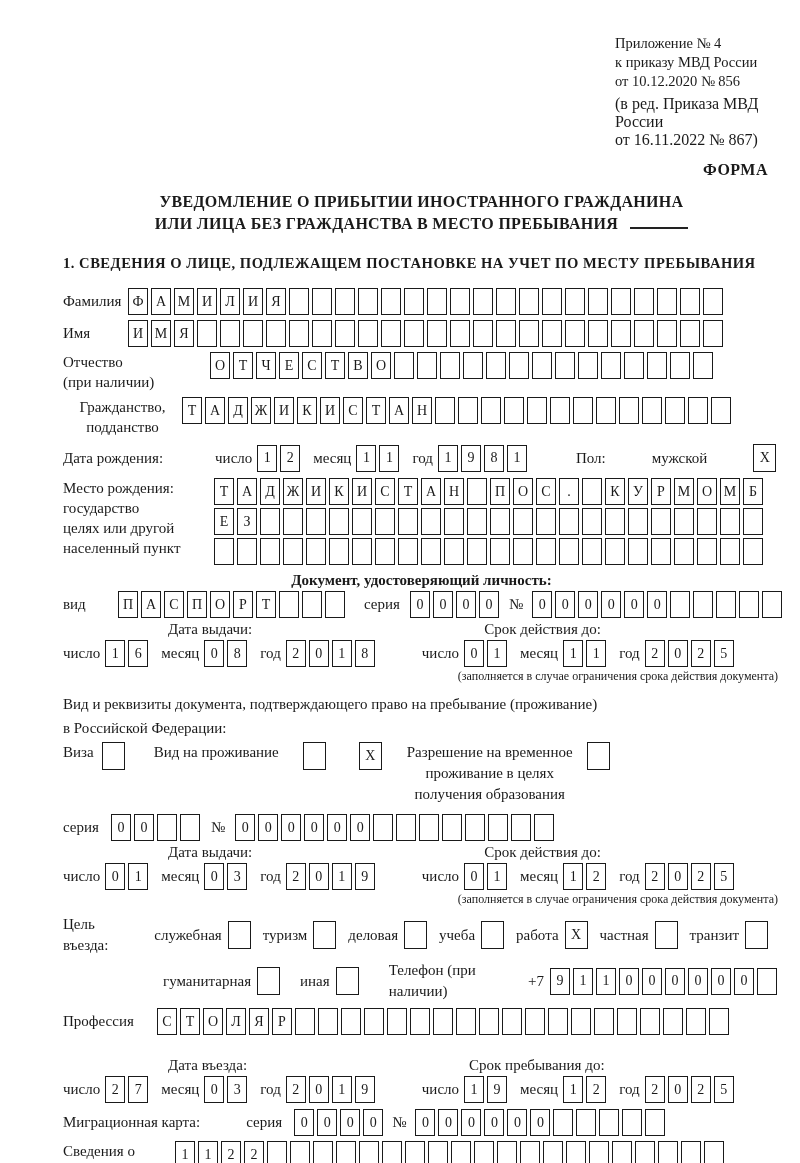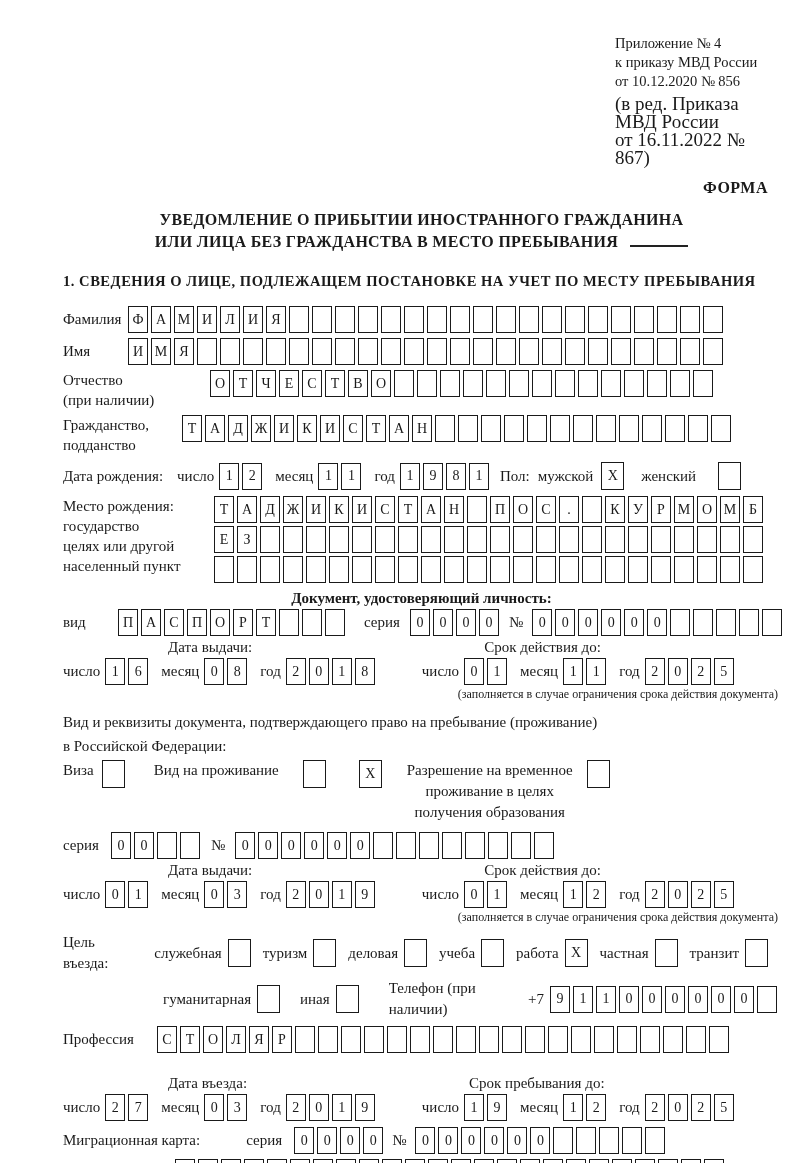--- a/index.html
+++ b/index.html
@@ -1,34 +1,34 @@
 <!DOCTYPE html>
 <html><head>
 <meta charset="utf-8">
 <style>
   html,body{margin:0;padding:0;background:#fff;}
   .page{width:800px;height:1163px;box-sizing:border-box;background:#fff;color:#1a1a1a;
         font-family:"Liberation Serif","DejaVu Serif",serif;font-size:15px;
         padding:34px 20px 8px 63px;overflow:hidden;position:relative;}
   .hdr{margin-left:552px;font-size:14.5px;line-height:19px;}
-  .hdr-amend{font-size:19px;line-height:18px;margin-top:4px;}
+  .hdr-amend{font-size:16px;line-height:18px;margin-top:4px;}
   .form-label{text-align:right;font-weight:bold;font-size:16px;margin:12px 12px 0 0;letter-spacing:.5px;}
   .title{text-align:center;font-weight:bold;font-size:16px;line-height:22px;margin-top:12px;letter-spacing:.3px;}
   .blank-line{display:inline-block;width:58px;border-bottom:2px solid #222;margin-left:12px;}
   .sec{font-weight:bold;font-size:14.6px;margin-top:20px;letter-spacing:.5px;}
   .row{display:flex;align-items:center;margin-top:5px;}
   .row.top{align-items:flex-start;}
   .lbl{flex:none;}
   .lbl2{line-height:20px;flex:none;}
   .boxes{display:inline-flex;flex:none;}
   .cell{display:inline-flex;align-items:center;justify-content:center;flex:none;
         width:18px;height:25px;border:1.5px solid #1a1a1a;margin-right:3px;
         font-size:14px;background:#fff;}
   .cbx .cell{width:21px;height:26px;}
-  .w65{width:65px;} .w147{width:147px;} .w119{width:119px;} .w137{width:137px;}
+  .w65{width:65px;} .w147{width:147px;} .w119{width:119px;text-align:center;} .w137{width:137px;}
   .w55{width:55px;} .w94{width:94px;}
   .mrow{margin-bottom:3px;}
   .center-b{text-align:center;font-weight:bold;margin-top:3px;}
   .dhead{display:flex;margin-top:3px;}
   .dhead .h1{margin-left:105px;}
   .dhead .h2{margin-left:232px;}
   .dhead2 .h2{margin-left:222px;}
   .dgrp{display:flex;align-items:center;}
   .dgrp .lbl{margin-right:5px;}
   .dgrp .mid{margin-left:10px;margin-right:5px;}
@@ -192,21 +192,21 @@
         <span class="cell"></span>
         <span class="cell"></span>
         <span class="cell"></span>
         <span class="cell"></span>
         <span class="cell"></span>
         <span class="cell"></span>
         <span class="cell"></span>
       </span>
   </div>
 
-  <div class="row" style="margin-top:7px;">
+  <div class="row" style="margin-top:7px;gap:38px;">
     <span class="lbl">Дата рождения:</span>
     <span class="dgrp" style="margin-left:14px;">
       <span class="lbl">число</span>
       <span class="boxes">
           <span class="cell">1</span>
           <span class="cell">2</span>
         </span>
       <span class="lbl mid">месяц</span>
       <span class="boxes">
           <span class="cell">1</span>

